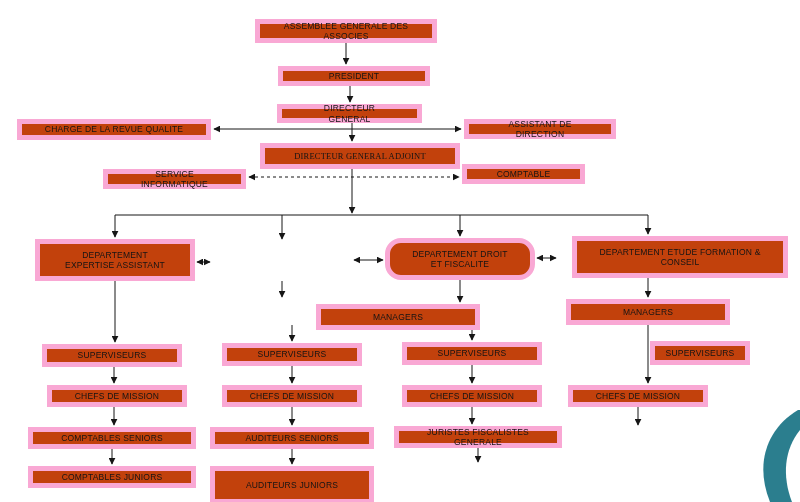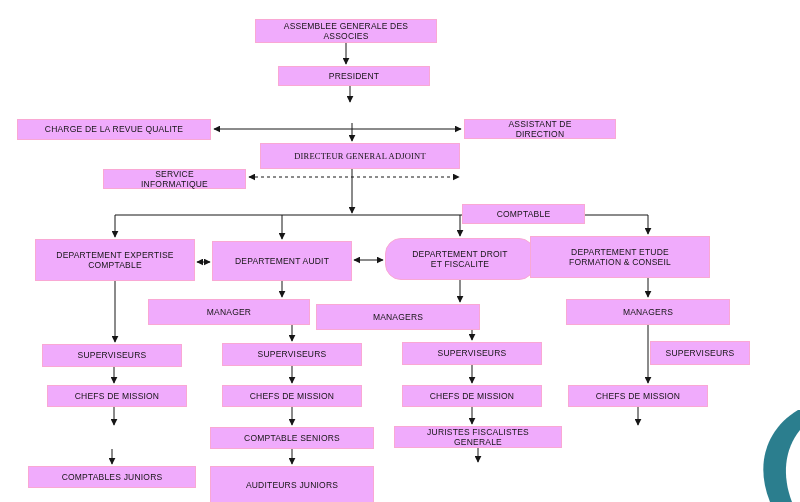--- a/index.html
+++ b/index.html
@@ -8,22 +8,22 @@
   .canvas {
     position: relative;
     width: 800px;
     height: 502px;
     background: #ffffff;
     overflow: hidden;
   }
   .wires { position: absolute; left: 0; top: 0; }
   .node {
     position: absolute;
-    border: 1px solid #f9a8d4;
-    background: #f0abfc;
+    border: 5px solid #f9a8d4;
+    background: #c2410c;
     display: flex;
     align-items: center;
     justify-content: center;
     text-align: center;
     font-size: 8.5px;
     color: #141414;
     line-height: 1.2;
     padding: 1px 20px;
     letter-spacing: 0.2px;
   }
@@ -81,46 +81,46 @@
       <line x1="472" y1="365" x2="472" y2="383" marker-end="url(#arr)"></line>
       <line x1="472" y1="407" x2="472" y2="424" marker-end="url(#arr)"></line>
       <line x1="478" y1="448" x2="478" y2="462" marker-end="url(#arr)"></line>
 
       <line x1="638" y1="407" x2="638" y2="425" marker-end="url(#arr)"></line>
     </g>
   </svg>
 
   <div class="node" style="left:255px;top:19px;width:182px;height:24px;">ASSEMBLEE GENERALE DES ASSOCIES</div>
   <div class="node" style="left:278px;top:66px;width:152px;height:20px;">PRESIDENT</div>
+  <div class="node" style="left:277px;top:104px;width:145px;height:19px;">DIRECTEUR GENERAL</div>
   <div class="node" style="left:17px;top:119px;width:194px;height:21px;text-align:center;">CHARGE DE LA REVUE QUALITE</div>
   <div class="node" style="left:464px;top:119px;width:152px;height:20px;">ASSISTANT DE DIRECTION</div>
   <div class="node" style="left:260px;top:143px;width:200px;height:26px;font-family:Liberation Serif, serif;">DIRECTEUR GENERAL ADJOINT</div>
   <div class="node" style="left:103px;top:169px;width:143px;height:20px;">SERVICE INFORMATIQUE</div>
-  <div class="node" style="left:462px;top:164px;width:123px;height:20px;margin-top:40px;">COMPTABLE</div>
+  <div class="node" style="left:462px;top:164px;width:123px;height:20px;">COMPTABLE</div>
 
-  <div class="node" style="left:35px;top:239px;width:160px;height:42px;">DEPARTEMENT EXPERTISE COMPTABLE</div>
-  <div class="node" style="left:212px;top:241px;width:140px;height:40px;">DEPARTEMENT AUDIT</div>
+  <div class="node" style="left:35px;top:239px;width:160px;height:42px;">DEPARTEMENT EXPERTISE ASSISTANT</div>
   <div class="node" style="left:385px;top:238px;width:150px;height:42px;border-radius:16px;">DEPARTEMENT DROIT ET FISCALITE</div>
-  <div class="node" style="left:530px;top:236px;width:180px;height:42px;">DEPARTEMENT ETUDE FORMATION &amp; CONSEIL</div>
+  <div class="node" style="left:572px;top:236px;width:216px;height:42px;">DEPARTEMENT ETUDE FORMATION &amp; CONSEIL</div>
 
-  <div class="node" style="left:148px;top:299px;width:162px;height:26px;">MANAGER</div>
   <div class="node" style="left:316px;top:304px;width:164px;height:26px;">MANAGERS</div>
   <div class="node" style="left:566px;top:299px;width:164px;height:26px;">MANAGERS</div>
 
   <div class="node" style="left:42px;top:344px;width:140px;height:23px;">SUPERVISEURS</div>
   <div class="node" style="left:222px;top:343px;width:140px;height:23px;">SUPERVISEURS</div>
   <div class="node" style="left:402px;top:342px;width:140px;height:23px;">SUPERVISEURS</div>
   <div class="node" style="left:650px;top:341px;width:100px;height:24px;">SUPERVISEURS</div>
 
   <div class="node" style="left:47px;top:385px;width:140px;height:22px;">CHEFS DE MISSION</div>
   <div class="node" style="left:222px;top:385px;width:140px;height:22px;">CHEFS DE MISSION</div>
   <div class="node" style="left:402px;top:385px;width:140px;height:22px;">CHEFS DE MISSION</div>
   <div class="node" style="left:568px;top:385px;width:140px;height:22px;">CHEFS DE MISSION</div>
 
-  <div class="node" style="left:210px;top:427px;width:164px;height:22px;">COMPTABLE SENIORS</div>
+  <div class="node" style="left:28px;top:427px;width:168px;height:22px;">COMPTABLES SENIORS</div>
+  <div class="node" style="left:210px;top:427px;width:164px;height:22px;">AUDITEURS SENIORS</div>
   <div class="node" style="left:394px;top:426px;width:168px;height:22px;">JURISTES FISCALISTES GENERALE</div>
 
   <div class="node" style="left:28px;top:466px;width:168px;height:22px;">COMPTABLES JUNIORS</div>
   <div class="node" style="left:210px;top:466px;width:164px;height:38px;">AUDITEURS JUNIORS</div>
 
   <svg class="decor" width="60" height="92" viewBox="0 0 60 92">
     <path d="M 58,0 C 28,18 14,52 30,92 L 60,92 L 60,0 Z" fill="#2b7e8e"></path>
     <path d="M 60,20 C 44,40 42,66 52,92 L 60,92 Z" fill="#ffffff"></path>
   </svg>
 

